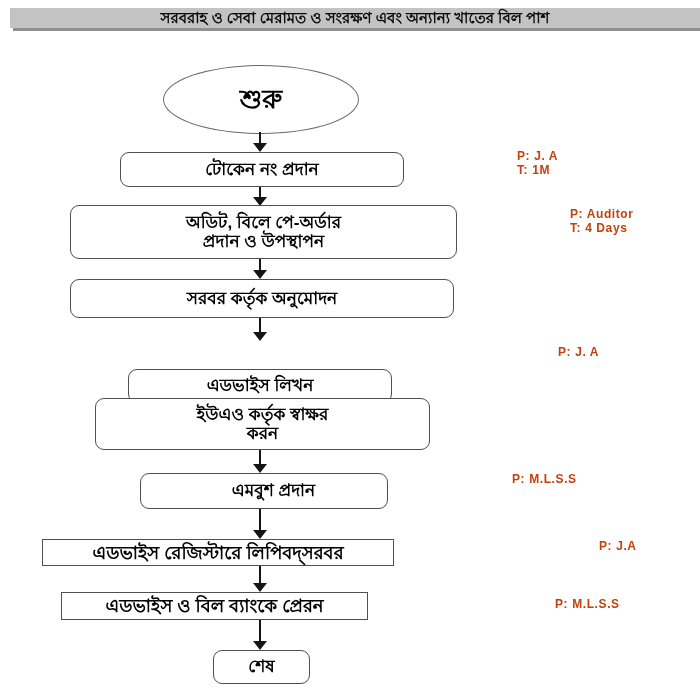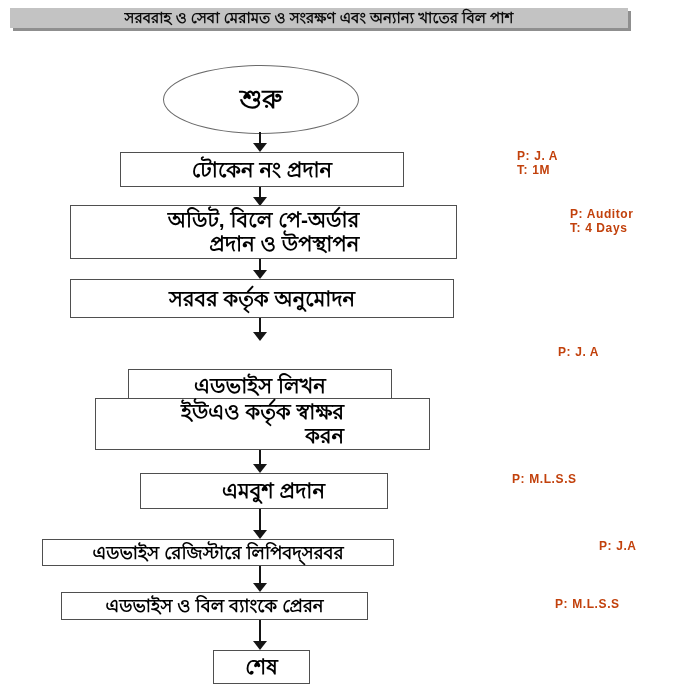--- a/index.html
+++ b/index.html
@@ -1,35 +1,35 @@
 <!DOCTYPE html>
 <html><head>
 <meta charset="utf-8">
 <style>
   html,body{margin:0;padding:0;background:#ffffff;}
   .canvas{
     position:relative;width:700px;height:700px;background:#ffffff;overflow:hidden;
     font-family:"Liberation Sans","DejaVu Sans",sans-serif;color:#000;
   }
   .header-bar{
-    position:absolute;left:10px;top:8px;width:618px;height:20px;
+    position:absolute;left:10px;top:8px;width:690px;height:20px;
     background:#c3c3c3;box-shadow:3px 3px 0 #8f8f8f;
     display:flex;align-items:center;justify-content:center;
   }
   .header-title{
     font-size:15px;font-weight:bold;color:#0b0b0b;white-space:nowrap;
   }
   .node{
     position:absolute;display:flex;align-items:center;justify-content:center;
-    text-align:right;background:#ffffff;border:1.5px solid #4f4f4f;
+    text-align:center;background:#ffffff;border:1.5px solid #4f4f4f;
     font-weight:bold;color:#000;white-space:pre-line;line-height:1.12;
   }
   .ellipse{border-radius:50%;border-color:#6a6a6a;}
   .fs-xl{font-size:26px;}
-  .fs-lg{font-size:21px;}
+  .fs-lg{font-size:17px;border-radius:9px;}
   .fs-md{font-size:18px;line-height:1;}
   .arrow{position:absolute;left:252px;width:16px;}
   .arrow::before{
     content:"";position:absolute;left:7px;top:0;bottom:7px;width:2px;background:#151515;
   }
   .arrow::after{
     content:"";position:absolute;left:1px;bottom:0;width:0;height:0;
     border-left:7px solid transparent;border-right:7px solid transparent;
     border-top:9px solid #151515;
   }

